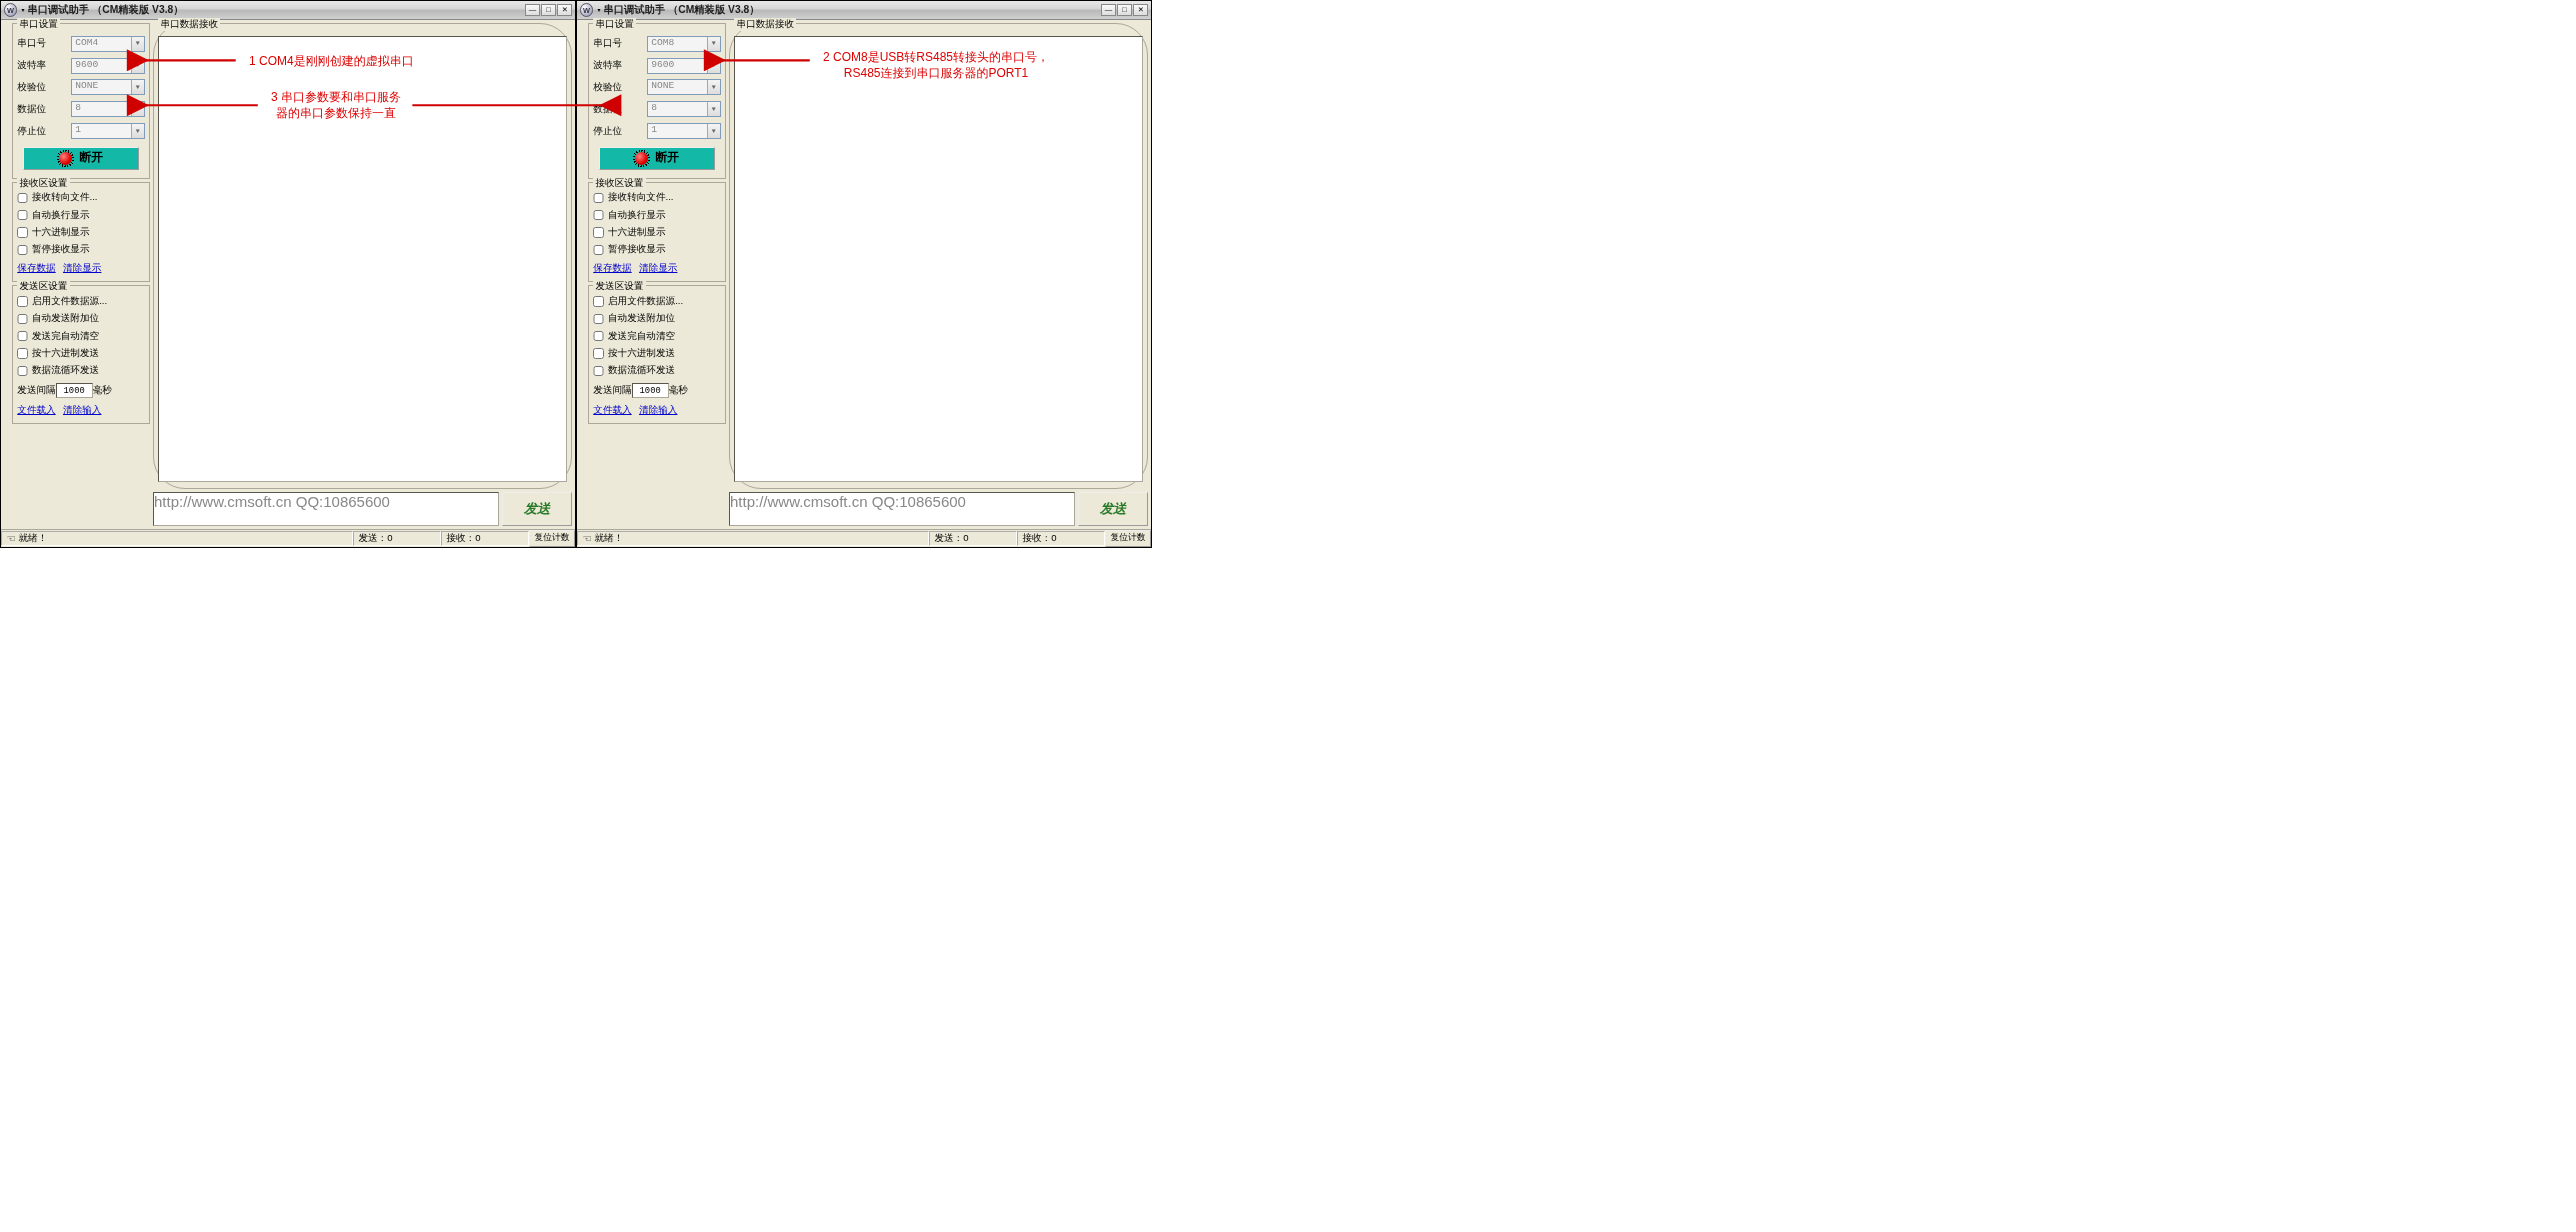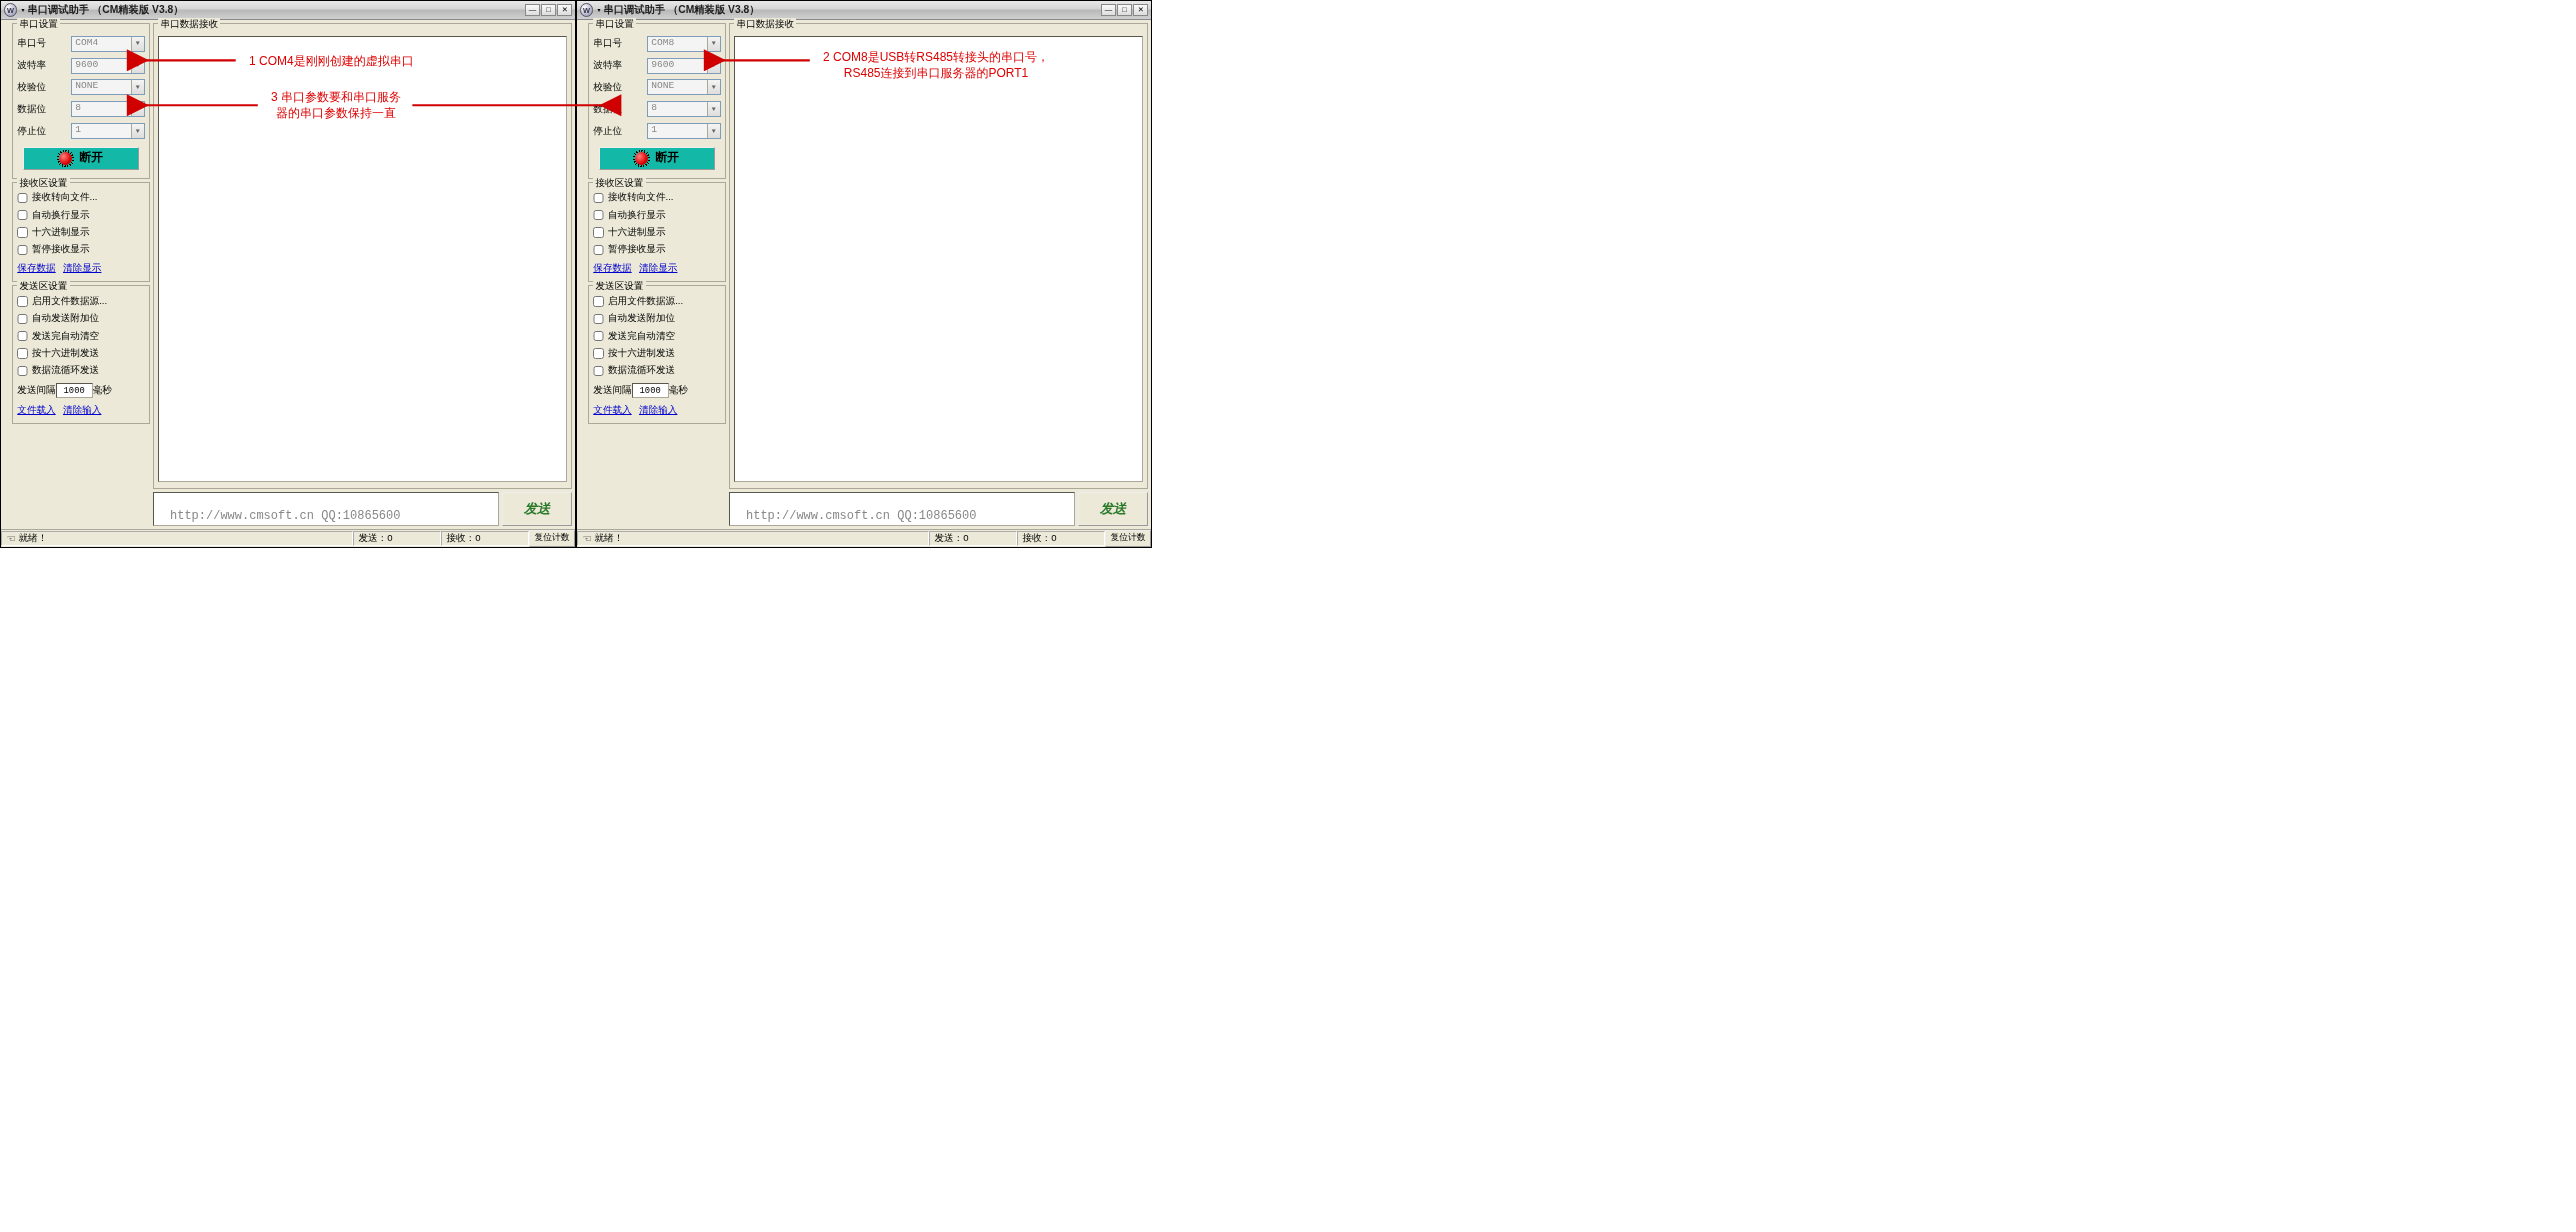--- a/index.html
+++ b/index.html
@@ -181,40 +181,41 @@
   border: 0.7px inset #aca899;
   background: #fff;
   text-align: center;
   font-family: "Courier New", monospace;
   font-size: 8.8px;
 }
 .recv-group {
   flex: 1;
   display: flex;
   flex-direction: column;
+  border-radius: 32px;
 }
 .recv-area {
   flex: 1;
   background: #fff;
   border: 0.7px inset #aca899;
   margin-top: 7.4px;
 }
 .send-row {
   display: flex;
   gap: 2.9px;
   margin-top: 2.9px;
   height: 34px;
 }
 .send-input {
   flex: 1;
   background: #fff;
   border: 0.7px inset #aca899;
-  padding: 16px;
-  font-family: Liberation Mono, monospace;
-  font-size: 12px;
+  padding: 0;
+  font-family: Liberation Sans, sans-serif;
+  font-size: 15px;
   color: #888;
 }
 .send-btn {
   width: 70px;
   border: 1.5px outset #eee;
   background: #ece9d8;
   font-size: 13.2px;
   font-weight: bold;
   color: #2a7a2a;
   cursor: pointer;

